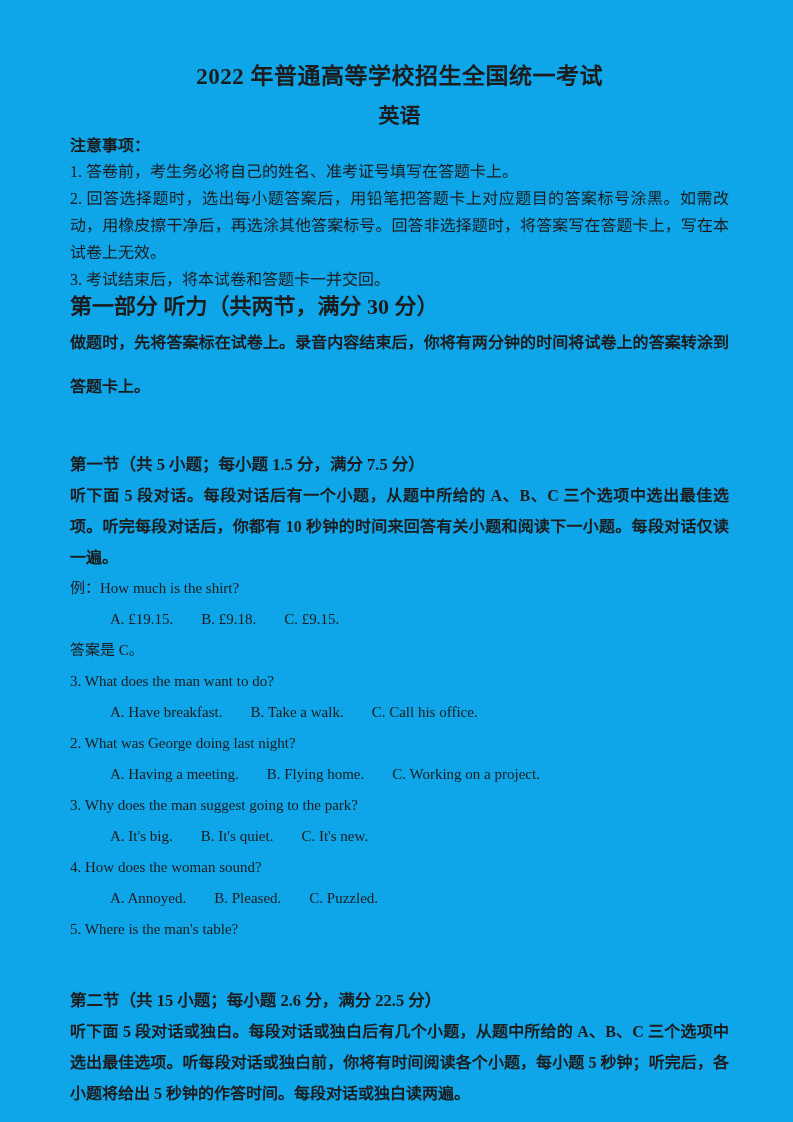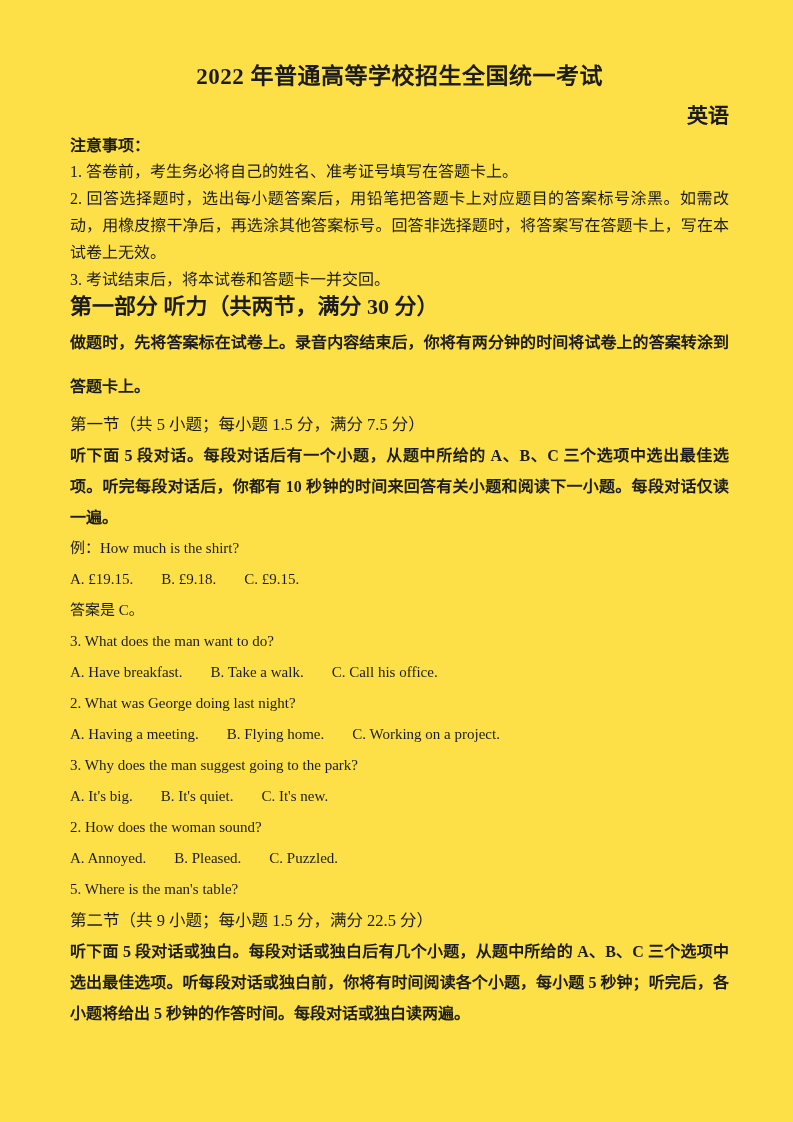--- a/index.html
+++ b/index.html
@@ -5,38 +5,38 @@
   html, body {
     margin: 0;
     padding: 0;
     background: #ffffff;
   }
   .page {
     position: relative;
     width: 793px;
     height: 1122px;
     margin: 0 auto;
-    background: #fde047;
+    background: #0ea5e9;
     color: #1c1c1c;
     box-sizing: border-box;
     padding: 62px 64px 0 70px;
     font-family: "Liberation Serif", "DejaVu Serif", serif;
     overflow: hidden;
   }
   p { margin: 0; }
 
   .exam-title {
     text-align: center;
     font-size: 23px;
     line-height: 30px;
     font-weight: bold;
     letter-spacing: 0.5px;
   }
   .exam-subject {
-    text-align: right;
+    text-align: center;
     font-size: 21px;
     line-height: 28px;
     font-weight: bold;
     margin-top: 10px;
   }
   .notice-heading {
     margin-top: 4px;
     font-size: 16px;
     line-height: 24px;
     font-weight: bold;
@@ -48,21 +48,22 @@
     text-align: justify;
   }
   .section-heading {
     font-size: 22px;
     line-height: 28px;
     font-weight: bold;
   }
   .section-heading-31 {
     font-size: 16.5px;
     line-height: 31px;
-    font-weight: normal;
+    font-weight: bold;
+    margin-top: 40px;
   }
   .bold-para-32 {
     font-size: 16px;
     line-height: 44px;
     font-weight: bold;
     text-align: justify;
   }
   .bold-para-31 {
     font-size: 16px;
     line-height: 31px;
@@ -74,20 +75,21 @@
     line-height: 31px;
     font-weight: normal;
   }
   .options-row {
     display: flex;
     flex-direction: row;
     column-gap: 28px;
     font-size: 15px;
     line-height: 31px;
     font-weight: normal;
+    margin-left: 40px;
   }
   .options-row span { white-space: nowrap; }
 </style>
 </head>
 <body>
 
 <div class="page">
 
   <header>
     <p class="exam-title">2022 年普通高等学校招生全国统一考试</p>
@@ -130,26 +132,26 @@
       <span>C. Working on a project.</span>
     </div>
 
     <p class="qa-line">3. Why does the man suggest going to the park?</p>
     <div class="options-row">
       <span>A. It's big.</span>
       <span>B. It's quiet.</span>
       <span>C. It's new.</span>
     </div>
 
-    <p class="qa-line">2. How does the woman sound?</p>
+    <p class="qa-line">4. How does the woman sound?</p>
     <div class="options-row">
       <span>A. Annoyed.</span>
       <span>B. Pleased.</span>
       <span>C. Puzzled.</span>
     </div>
 
     <p class="qa-line">5. Where is the man's table?</p>
 
-    <p class="section-heading-31">第二节（共 9 小题；每小题 1.5 分，满分 22.5 分）</p>
+    <p class="section-heading-31">第二节（共 15 小题；每小题 2.6 分，满分 22.5 分）</p>
     <p class="bold-para-31">听下面 5 段对话或独白。每段对话或独白后有几个小题，从题中所给的 A、B、C 三个选项中选出最佳选项。听每段对话或独白前，你将有时间阅读各个小题，每小题 5 秒钟；听完后，各小题将给出 5 秒钟的作答时间。每段对话或独白读两遍。</p>
   </section>
 
 </div>
 
 </body></html>

